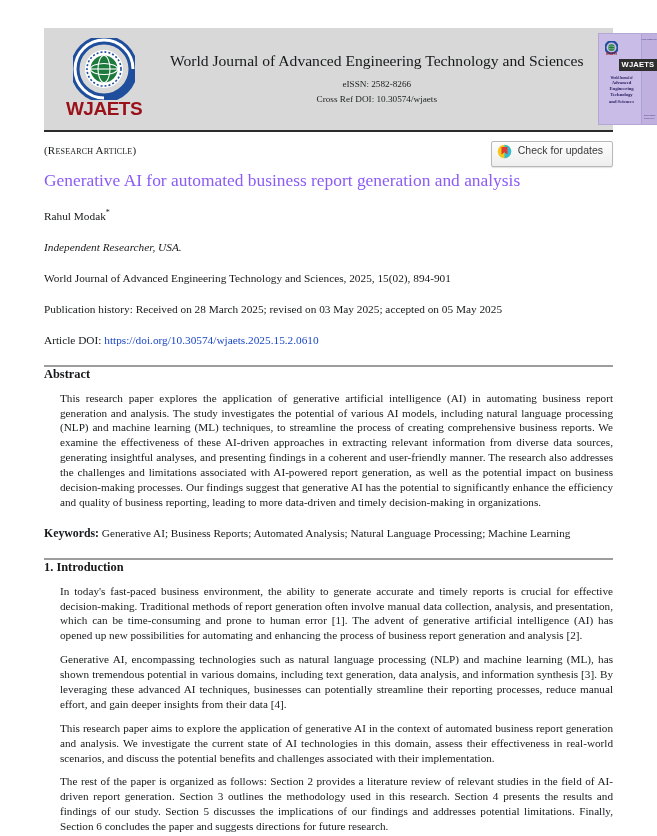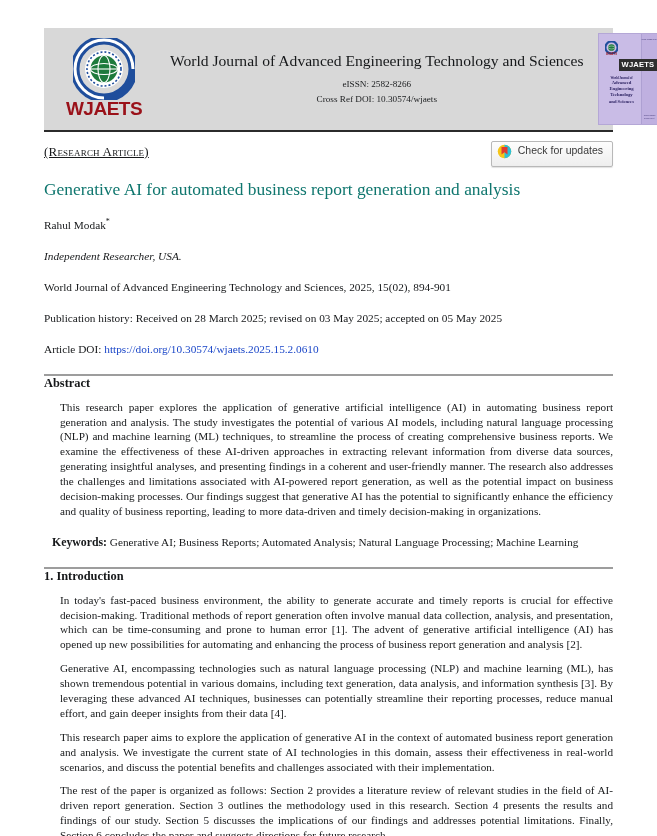--- a/index.html
+++ b/index.html
@@ -166,26 +166,25 @@
 
   
   .type-row {
     display: flex;
     align-items: flex-start;
     justify-content: space-between;
     margin-top: 9px;
     height: 26px;
   }
   .article-type {
-    font-size: 13px;
+    font-size: 11px;
     font-variant: small-caps;
     color: #17191b;
     letter-spacing: 0.2px;
     padding-top: 3px;
-    text-decoration: underline;
   }
   .crossmark {
     display: flex;
     align-items: flex-start;
     gap: 6px;
     border: 1px solid #b8b8b8;
     background: linear-gradient(#fdfdfd, #eeeeee);
     border-radius: 2px;
     padding: 2px 9px 3px 5px;
     box-shadow: 0 1px 1px rgba(0,0,0,0.12);
@@ -193,22 +192,22 @@
   .crossmark-label {
     font-family: "Liberation Sans", sans-serif;
     font-size: 10.5px;
     color: #3a3a3a;
   }
 
   
   .paper-title {
     font-size: 17.4px;
     line-height: 1.3;
-    color: #0f766e;
-    margin-top: 11px;
+    color: #8b5cf6;
+    margin-top: 2px;
   }
   .meta-line {
     font-size: 11.3px;
     line-height: 1.35;
     color: #16181a;
     margin-top: 16px;
   }
   .meta-line.author {
   }
   .meta-line.affil {
@@ -240,21 +239,20 @@
     line-height: 1.33;
     text-align: justify;
     color: #16181a;
     margin: 9px 0 0 16px;
   }
   .keywords {
     font-size: 11.2px;
     line-height: 1.35;
     color: #16181a;
     margin-top: 16px;
-    margin-left: 8px;
   }
   .keywords b {
     font-size: 11.8px;
   }
 </style>
 </head>
 <body>
 
 <div class="page">
 

